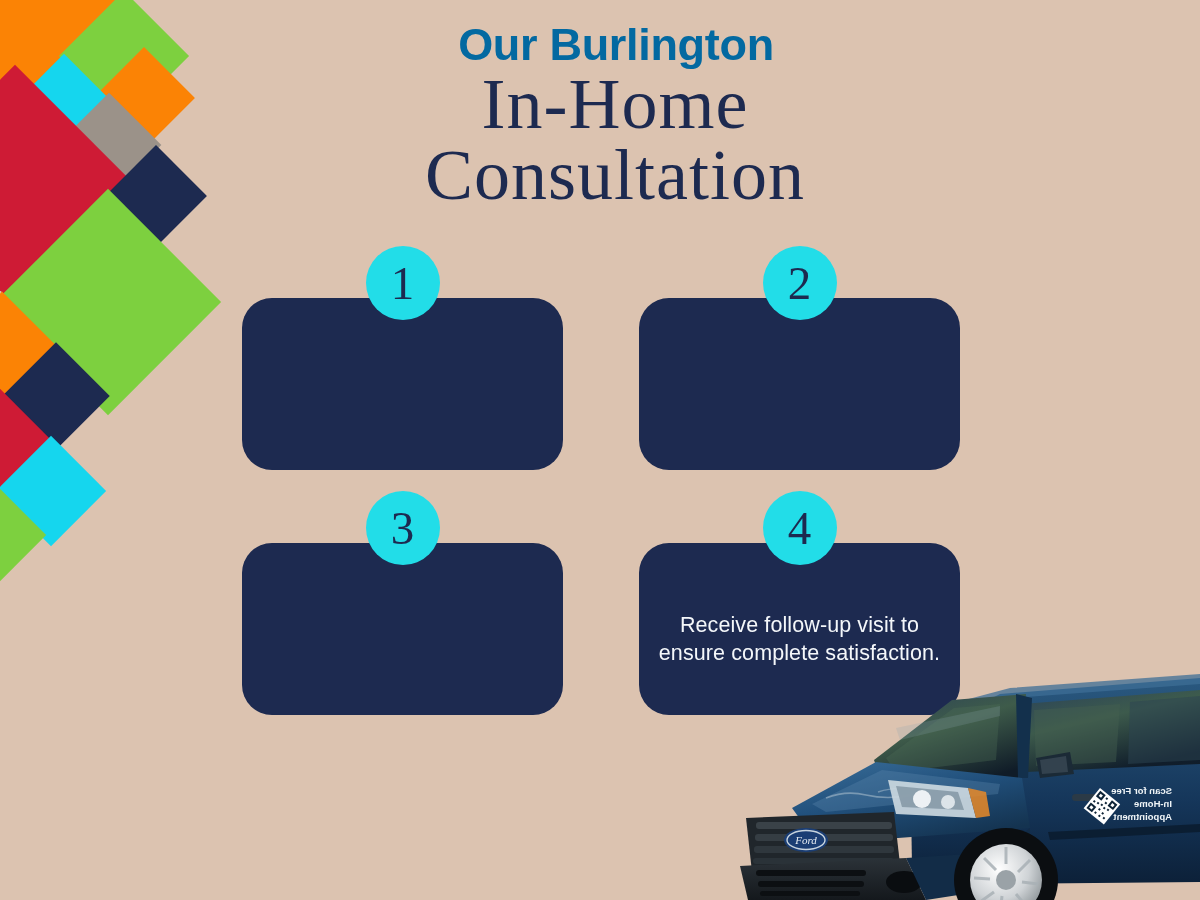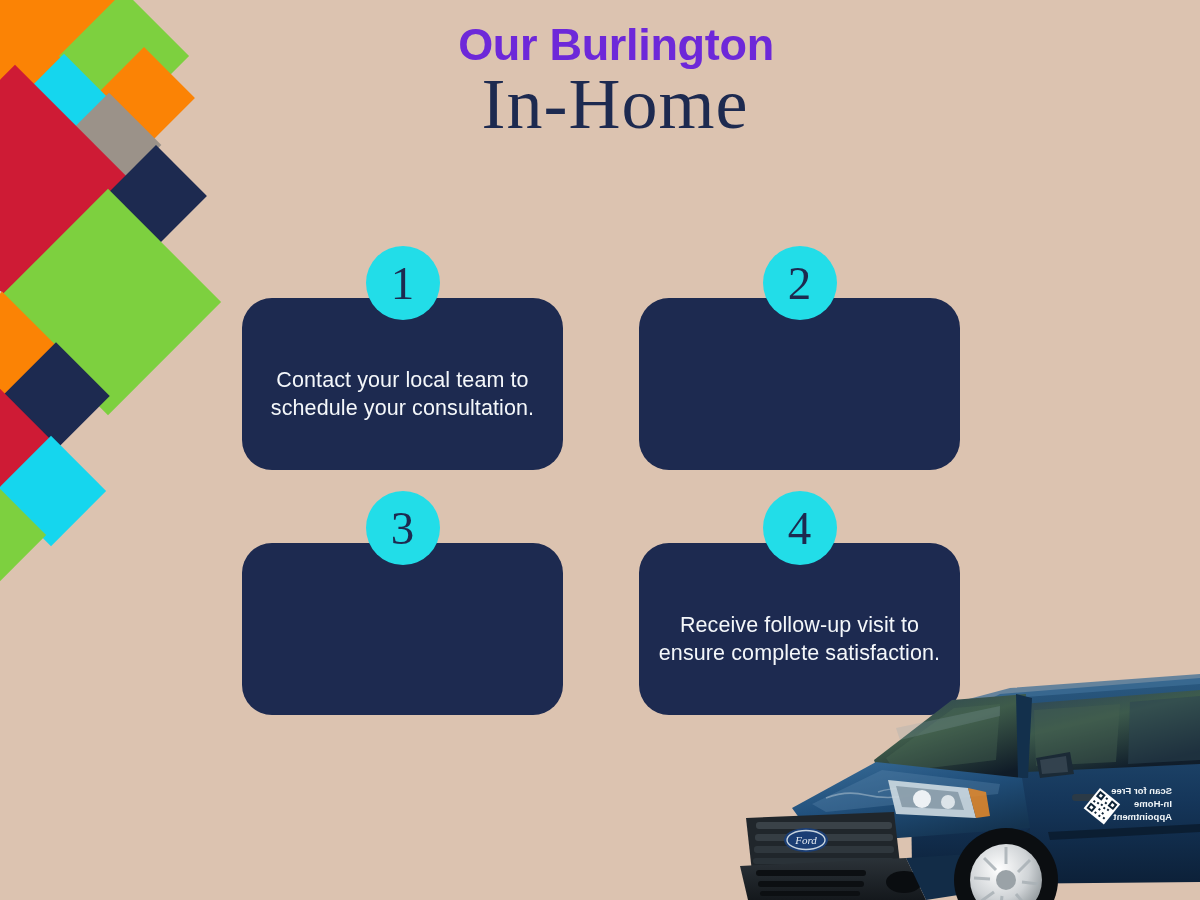--- a/index.html
+++ b/index.html
@@ -11,21 +11,21 @@
 
   
   .deco{position:absolute;left:0;top:0;width:380px;height:620px;overflow:hidden;pointer-events:none;}
   .dia{position:absolute;transform:rotate(45deg);}
 
   
   .title-wrap{position:absolute;left:0;top:22px;width:1200px;text-align:center;}
   .kicker{
     font-family:"Liberation Sans", sans-serif;
     font-weight:bold;font-size:45px;line-height:1.0;
-    color:#6d28d9;letter-spacing:-0.3px;
+    color:#0369a1;letter-spacing:-0.3px;
     margin:0 8px 2px 0;
     padding-left:40px;
   }
   .main-title{
     font-family:"Liberation Serif", serif;
     font-weight:normal;font-size:72px;line-height:0.99;
     color:#1D2A50;letter-spacing:1px;
     margin:0;padding-left:30px;
   }
 
@@ -81,31 +81,31 @@
     <div class="dia" style="left: 18px; top: 358px; width: 76px; height: 76px; background: rgb(29, 42, 80);"></div>
     <div class="dia" style="left: -44px; top: 400px; width: 78px; height: 78px; background: rgb(206, 27, 53);"></div>
     <div class="dia" style="left: 12px; top: 452px; width: 78px; height: 78px; background: rgb(21, 214, 238);"></div>
     <div class="dia" style="left: -48px; top: 496px; width: 78px; height: 78px; background: rgb(125, 208, 63);"></div>
   </div>
 
 <div class="title-wrap">
   <div class="kicker">Our Burlington</div>
   <div class="main-title">
     <div>In-Home</div>
+    <div>Consultation</div>
   </div>
 </div>
 
 <div class="steps">
   <div class="row">
 
     <div class="card">
       <div class="badge">
         <span>1</span>
       </div>
-      <div class="card-text">Contact your local team to schedule your consultation.</div>
     </div>
 
     <div class="card">
       <div class="badge">
         <span>2</span>
       </div>
     </div>
 
   </div>
   <div class="row">

